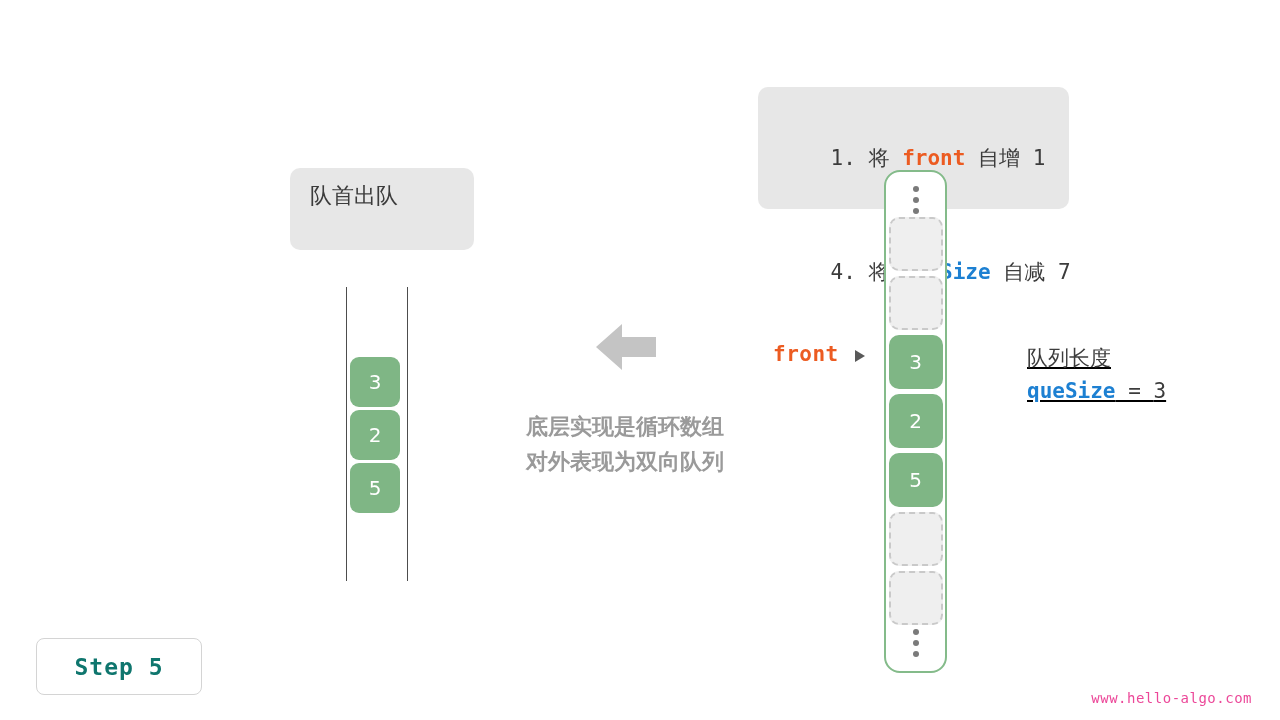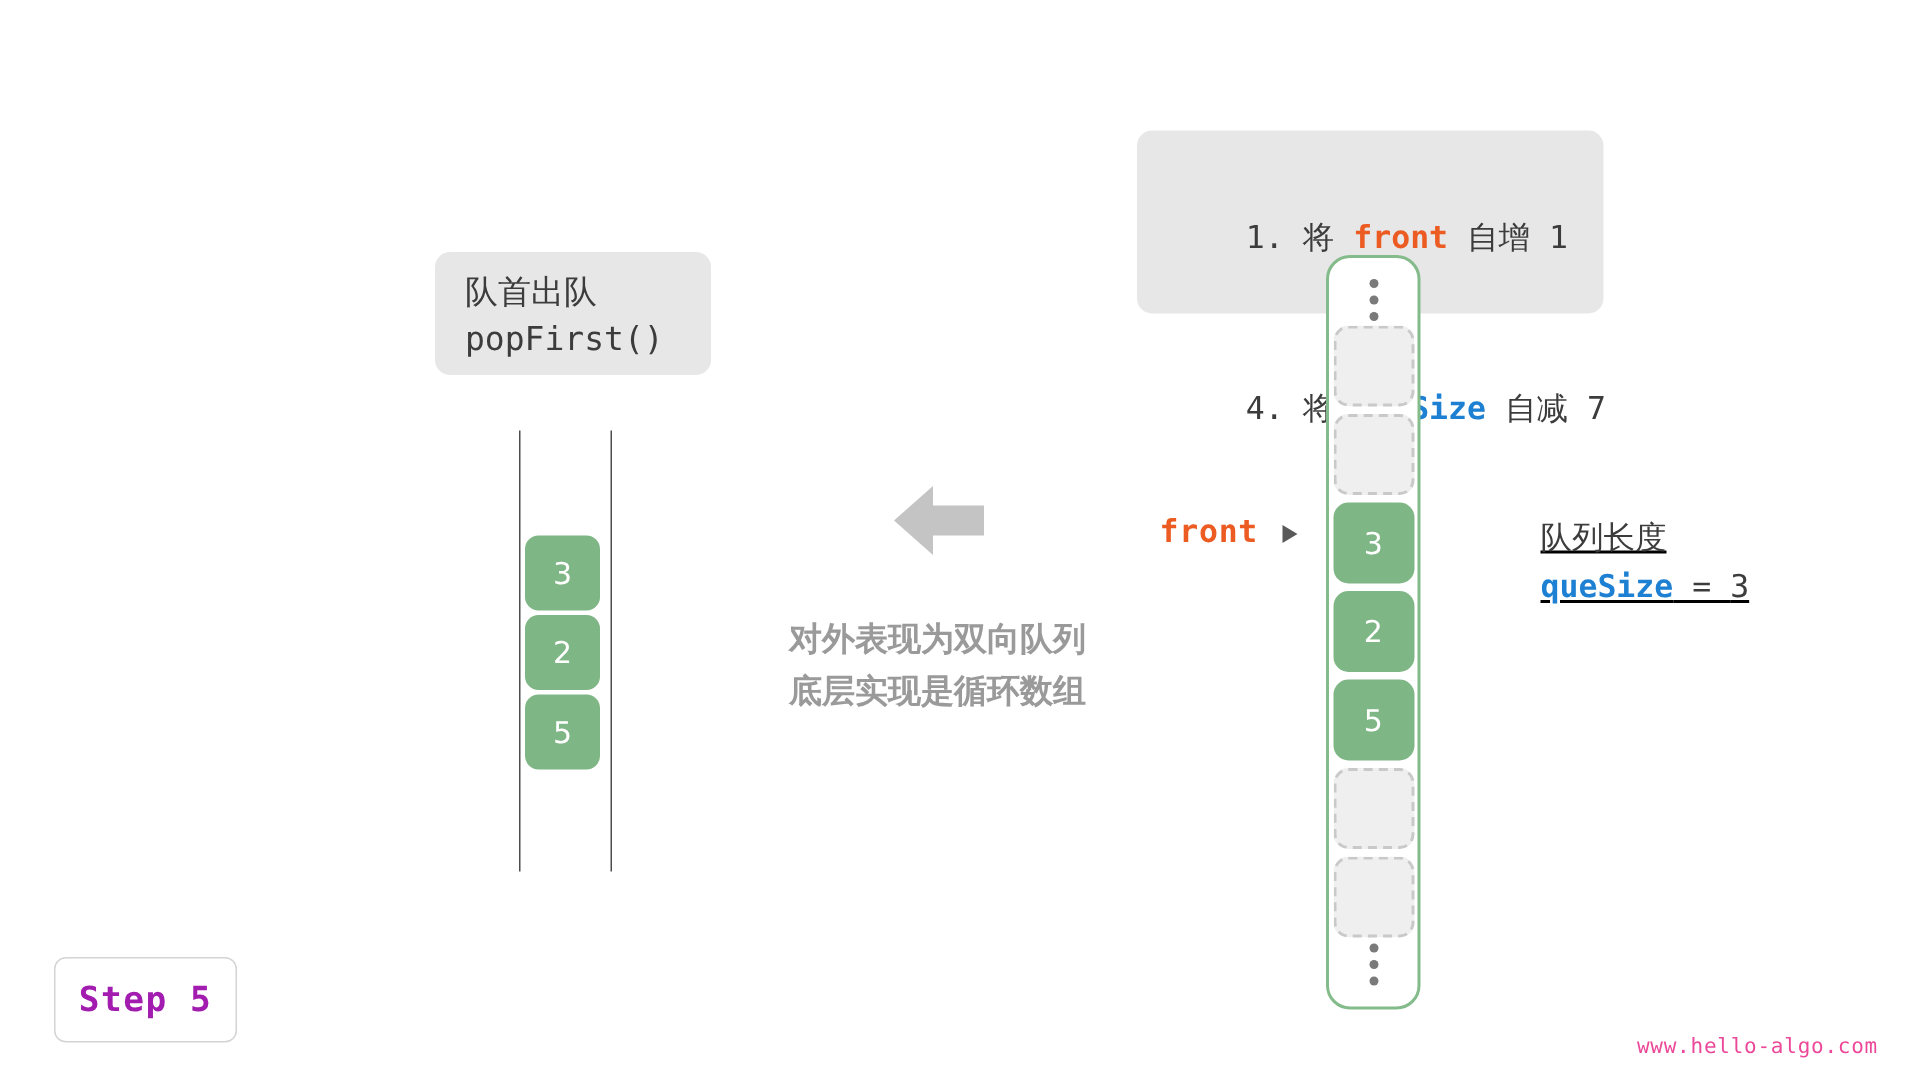--- a/index.html
+++ b/index.html
@@ -220,32 +220,32 @@
     line-height: 34px;
     color: #3c3c3c;
     white-space: pre;
   }
 
   
   #step-badge {
     position: absolute;
     left: 36px;
     top: 638px;
-    width: 122px;
+    width: 166px;
     height: 57px;
     border: 1px solid #d4d4d4;
     border-radius: 8px;
     box-sizing: border-box;
     display: flex;
     align-items: center;
     justify-content: center;
     font-family: "DejaVu Sans Mono", "Liberation Mono", monospace;
     font-size: 23px;
     font-weight: bold;
-    color: #a21caf;
+    color: #0f766e;
     letter-spacing: 1px;
   }
 
   
   #watermark {
     position: absolute;
     right: 28px;
     bottom: 14px;
     font-family: "DejaVu Sans Mono", "Liberation Mono", monospace;
     font-size: 14px;
@@ -260,42 +260,41 @@
   <div class="op-line">
     <span>1. 将 </span><span class="kw-front">front</span><span> 自增 1</span>
   </div>
   <div class="op-line">
     <span>4. 将 </span><span class="kw-size">queSize</span><span> 自减 7</span>
   </div>
 </div>
 
 <div class="gray-box" id="popfirst-box">
   <div class="pf-line">队首出队</div>
-  <div class="pf-line">popFirst()</div>
 </div>
 
 <div id="deque-channel">
   <div class="channel-rail rail-left"></div>
   <div class="channel-rail rail-right"></div>
 </div>
 <div id="deque-cells">
   <div class="cell deque-cell">3</div>
   <div class="cell deque-cell">2</div>
   <div class="cell deque-cell">5</div>
 </div>
 
 <div id="center-arrow">
   <svg width="60" height="50" viewBox="0 0 60 50" xmlns="http://www.w3.org/2000/svg">
     <polygon points="0,25 26,2 26,15 60,15 60,35 26,35 26,48" fill="#c4c4c4"></polygon>
   </svg>
 </div>
 
 <div id="center-note">
+  <div>底层实现是循环数组</div>
   <div>对外表现为双向队列</div>
-  <div>底层实现是循环数组</div>
 </div>
 
 <div id="front-label">front</div>
 <div id="front-marker"></div>
 
 <div id="array-container">
   <div class="ellipsis top">
     <span></span>
       <span></span>
       <span></span>

